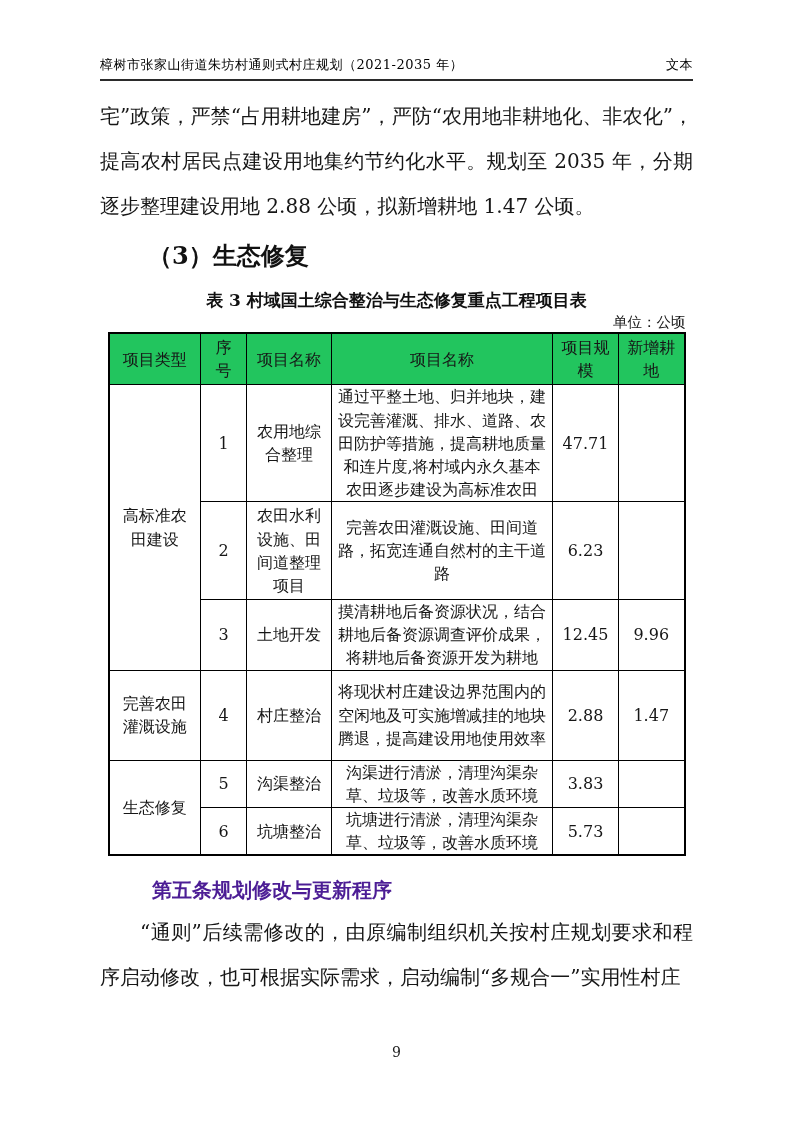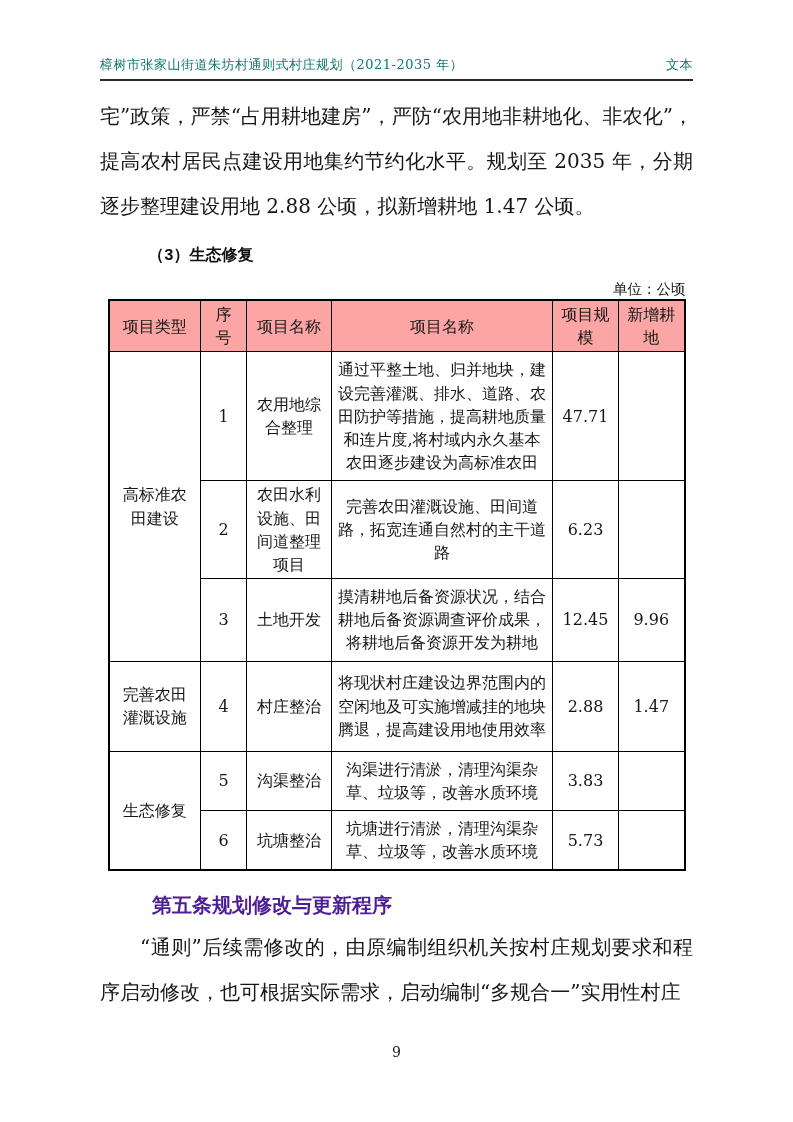--- a/index.html
+++ b/index.html
@@ -21,43 +21,42 @@
   }
   
   .page-header {
     display: flex;
     justify-content: space-between;
     align-items: center;
     border-bottom: 2px solid #2b2b2b;
     padding-bottom: 5px;
     font-size: 13px;
     letter-spacing: 0.5px;
-    color: #0f766e;
+    color: #000000;
   }
   
   .body-par {
     margin: 0;
     font-size: 20px;
     line-height: 45px;
     text-align: justify;
     text-justify: inter-ideograph;
     color: #161616;
   }
   .body-par.first {
     margin-top: 13px;
   }
   .indent2 { text-indent: 2em; }
   .sub-heading {
     margin: 4px 0 0 0;
-    font-size: 16px;
+    font-size: 24px;
     font-weight: bold;
     line-height: 46px;
     padding-left: 48px;
     color: #111;
-    font-family: Liberation Mono, monospace;
   }
   .section-heading {
     margin: 14px 0 0 0;
     font-size: 20px;
     font-weight: bold;
     line-height: 40px;
     padding-left: 52px;
     color: #4c1d95;
   }
   
@@ -87,22 +86,22 @@
   table.projects th,
   table.projects td {
     border: 1px solid #000;
     padding: 2px 7px;
     text-align: center;
     vertical-align: middle;
     font-weight: normal;
     line-height: 1.45;
     overflow: hidden;
   }
-  table.projects thead tr { height: 48px; background: #fca5a5; }
-  table.projects td.task { padding: 6px 5px; }
+  table.projects thead tr { height: 48px; background: #22c55e; }
+  table.projects td.task { padding: 0 5px; }
   tr.r1 { height: 105px; }
   tr.r2 { height: 92px; }
   tr.r3 { height: 62px; }
   tr.r4 { height: 90px; }
   tr.r5 { height: 45px; }
   tr.r6 { height: 45px; }
   col.c-type  { width: 92px; }
   col.c-no    { width: 46px; }
   col.c-name  { width: 85px; }
   col.c-task  { width: 221px; }
@@ -127,20 +126,21 @@
   <div class="page-header">
     <span>樟树市张家山街道朱坊村通则式村庄规划（2021-2035 年）</span>
     <span>文本</span>
   </div>
 
   <p class="body-par first">宅”政策，严禁“占用耕地建房”，严防“农用地非耕地化、非农化”，提高农村居民点建设用地集约节约化水平。规划至 2035 年，分期逐步整理建设用地 2.88 公顷，拟新增耕地 1.47 公顷。</p>
 
   <h3 class="sub-heading">（3）生态修复</h3>
 
 
+  <div class="table-title">表 3 村域国土综合整治与生态修复重点工程项目表</div>
   <div class="table-unit">单位：公顷</div>
 
   <table class="projects">
     <colgroup>
       <col class="c-type">
         <col class="c-no">
         <col class="c-name">
         <col class="c-task">
         <col class="c-scale">
         <col class="c-new">

